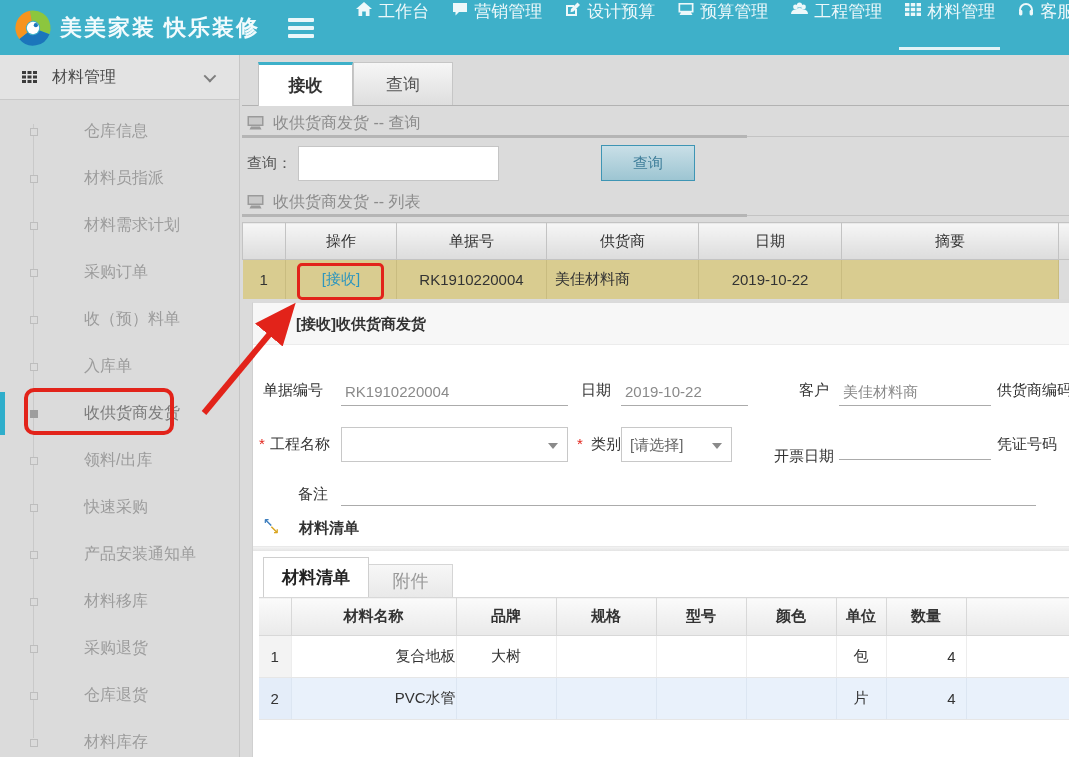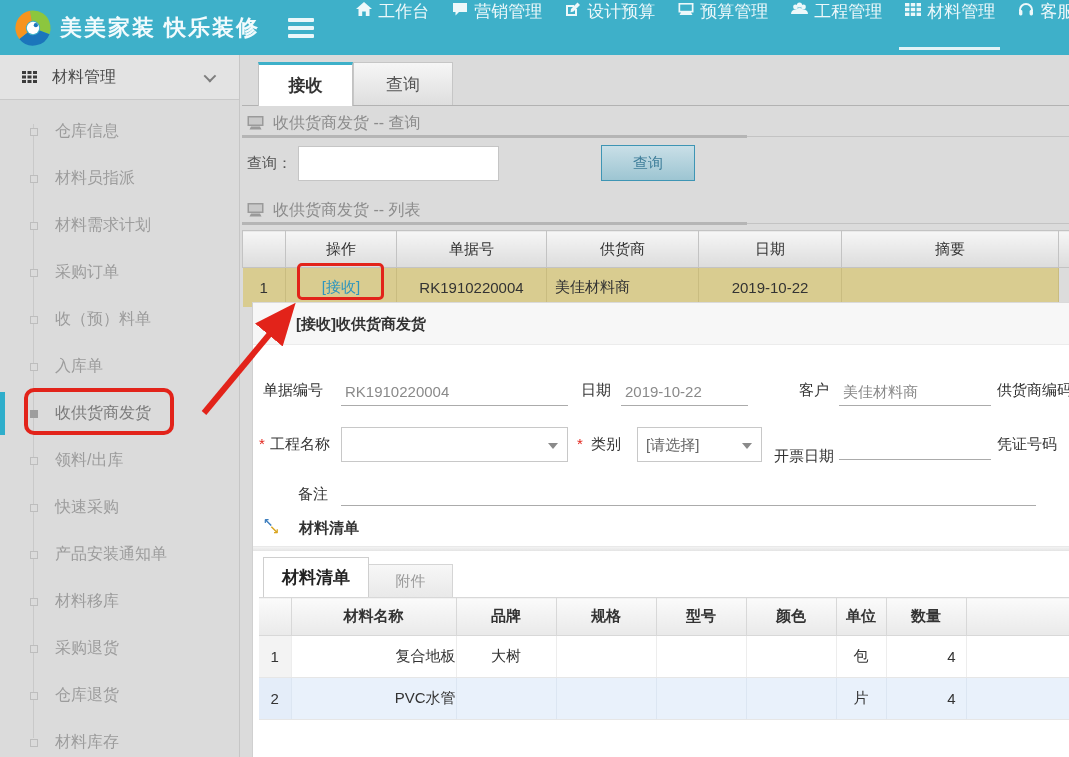--- a/index.html
+++ b/index.html
@@ -18,37 +18,37 @@
   .nav-item.active::after { content:""; position:absolute; left:6px; right:6px; bottom:5px; height:3px; background:rgba(255,255,255,.85); }
 
   
   .sidebar { position:absolute; left:0; top:55px; width:240px; height:702px; background:#DBDBDB; border-right:1px solid #C6C6C6; z-index:4; }
   .side-head { height:45px; background:#E3E3E3; border-bottom:1px solid #C9C9C9; display:flex; align-items:center; }
   .side-head .gridicon { margin-left:22px; }
   .side-head .t { margin-left:14px; font-size:16px; color:#4A4A4A; }
   .chev { margin-left:auto; margin-right:26px; width:9px; height:9px; border-right:2px solid #7E7E7E; border-bottom:2px solid #7E7E7E; transform:rotate(45deg) translateY(-2px); cursor:pointer; }
   .side-list { position:relative; padding-top:8px; }
   .side-line { position:absolute; left:33px; top:24px; width:1px; height:614px; background:#C9C9C9; }
-  .side-item { position:relative; height:47px; display:flex; align-items:center; cursor:pointer; }
+  .side-item { position:relative; height:47px; display:flex; align-items:center; cursor:pointer;gap:29px; }
   .side-item .sq { position:relative; z-index:2; width:8px; height:8px; margin-left:30px; background:#DBDBDB; border:1px solid #BDBDBD; }
   .side-item .lbl { margin-left:17px; font-size:16px; color:#9C9C9C; }
   .side-item.active::before { content:""; position:absolute; left:0; top:2px; bottom:2px; width:5px; background:#2FAECB; }
   .side-item.active .sq { background:#9E9E9E; border-color:#9E9E9E; }
   .side-item.active .lbl { color:#7B7B7B; }
 
   
   .main { position:absolute; left:240px; top:55px; width:829px; height:702px; background:#DBDBDB; padding-left:2px; }
   .tabbar { position:relative; height:51px; border-bottom:1px solid #B2B2B2; display:flex; align-items:flex-end; padding-left:16px; }
   .tab { display:flex; align-items:center; justify-content:center; cursor:pointer; }
   .tab.active { width:95px; height:44px; margin-bottom:-1px; background:#fff; border:1px solid #C2C2C2; border-bottom:none; border-top:3px solid #3EB0C9; font-size:17px; font-weight:bold; color:#333; z-index:2; }
   .tab.idle { width:100px; height:43px; background:linear-gradient(#F6F6F6,#DEDEDE); border:1px solid #C6C6C6; border-bottom:none; font-size:17px; color:#555; }
   .sec-title { position:relative; margin-top:4px; height:27px; display:flex; align-items:center; border-bottom:1px solid #C3C3C3; color:#8C8C8C; font-size:16px; }
   .sec-title svg { margin:0 8px 0 4px; }
   .sec-title::after { content:""; position:absolute; left:0; bottom:-2px; width:505px; height:3px; background:#B5B5B5; }
-  .sec-title.second { margin-top:8px; }
+  .sec-title.second { margin-top:0; }
   .query-row { height:52px; display:flex; align-items:center; }
   .query-row .ql { font-size:15px; color:#555; margin-left:5px; }
   .query-input { width:201px; height:35px; margin-left:6px; border:1px solid #C5C5C5; background:#fff; font-size:15px; padding:0 8px; color:#333; }
   .query-btn { width:94px; height:36px; margin-left:102px; background:linear-gradient(#C9DFE7,#9DC5D2); border:1px solid #3E95B4; color:#3E7D99; font-size:15px; cursor:pointer; }
 
   table { border-collapse:collapse; }
   .list-table { margin-top:6px; width:827px; table-layout:fixed; }
   .list-table th { height:37px; background:linear-gradient(#F6F6F6,#DCDCDC); border:1px solid #C3C3C3; border-left:none; font-size:15px; font-weight:normal; color:#333; }
   .list-table th:first-child { border-left:1px solid #C3C3C3; }
   .list-table td { height:39px; background:#D9CC90; border-right:1px solid #C9BC80; font-size:15px; color:#333; text-align:center; }
@@ -65,21 +65,21 @@
   .selbox { position:absolute; height:35px; border:1px solid #C8C8C8; background:#fff; font-size:15px; color:#666; line-height:33px; padding-left:8px; cursor:pointer; }
   .selbox::after { content:""; position:absolute; right:9px; top:15px; border-left:5px solid transparent; border-right:5px solid transparent; border-top:6px solid #8A8A8A; }
   .msec-icon { position:absolute; left:10px; top:214px; width:18px; height:18px; }
   .msec-icon span { position:absolute; font-size:12px; font-weight:bold; line-height:1; }
   .msec-icon .nw { left:0; top:0; color:#3D7EBE; }
   .msec-icon .se { left:6px; top:7px; color:#D9A520; }
   .msec-title { position:absolute; left:46px; top:216px; font-size:15px; font-weight:bold; color:#333; }
   .msec-rule { position:absolute; left:0; top:243px; width:100%; height:5px; background:linear-gradient(#F3F3F3,#E4E4E4); border-top:1px solid #E9E9E9; }
   .itabs { position:absolute; left:10px; top:254px; display:flex; align-items:flex-end; height:40px; }
   .itab-active { width:106px; height:40px; background:#fff; border:1px solid #CFCFCF; border-bottom:none; display:flex; align-items:center; justify-content:center; font-size:17px; font-weight:bold; color:#222; cursor:pointer; }
-  .itab-idle { width:84px; height:33px; background:linear-gradient(#F7F7F7,#E9E9E9); border:1px solid #D5D5D5; border-bottom:none; border-left:none; display:flex; align-items:center; justify-content:center; font-size:15px; color:#999; cursor:pointer; }
+  .itab-idle { width:84px; height:33px; background:linear-gradient(#F7F7F7,#E9E9E9); border:1px solid #D5D5D5; border-bottom:none; border-left:none; display:flex; align-items:center; justify-content:center; font-size:18px; color:#999; cursor:pointer; }
   .inner-table { position:absolute; left:6px; top:294px; width:811px; table-layout:fixed; }
   .inner-table th { height:38px; background:linear-gradient(#FBFBFB,#E9E9E9); border:1px solid #D8D8D8; border-left:none; font-size:15px; color:#333; }
   .inner-table th:first-child { border-left:none; border-right:1px solid #D8D8D8; }
   .inner-table td { height:42px; border-bottom:1px solid #E6E6E6; border-right:1px solid #EDEDED; font-size:15px; color:#333; background:#fff; }
   .inner-table tr.alt td { background:#E9F1FB; border-right-color:#DCE6F2; }
   .inner-table td.num { text-align:center; background:#F3F3F3; }
   .inner-table tr.alt td.num { background:#E4EDF9; }
   .inner-table td.left { text-align:right; padding-left:10px; }
   .inner-table td.center { text-align:center; }
   .inner-table td.right { text-align:right; padding-right:10px; }
@@ -341,21 +341,21 @@
     <div class="ufield" style="left:368px; top:77px; width:127px;">2019-10-22</div>
     <span class="flabel" style="left:546px; top:78px;">客户</span>
     <div class="ufield" style="left:586px; top:77px; width:152px;">美佳材料商</div>
     <span class="flabel" style="left:744px; top:78px;">供货商编码</span>
 
     <span class="star" style="left:6px; top:132px;">*</span>
     <span class="flabel" style="left:17px; top:132px;">工程名称</span>
     <div class="selbox" style="left:88px; top:124px; width:227px;"></div>
     <span class="star" style="left:324px; top:132px;">*</span>
     <span class="flabel" style="left:338px; top:132px;">类别</span>
-    <div class="selbox" style="left:384px; top:124px; width:125px;">[请选择]</div>
+    <div class="selbox" style="left:368px; top:124px; width:111px;">[请选择]</div>
     <span class="flabel" style="left:521px; top:144px;">开票日期</span>
     <div class="ufield" style="left:586px; top:131px; width:152px;"></div>
     <span class="flabel" style="left:744px; top:132px;">凭证号码</span>
 
     <span class="flabel" style="left:45px; top:182px;">备注</span>
     <div class="ufield" style="left:88px; top:177px; width:695px;"></div>
 
     <div class="msec-icon">
         <span class="nw">↖</span>
         <span class="se">↘</span>

